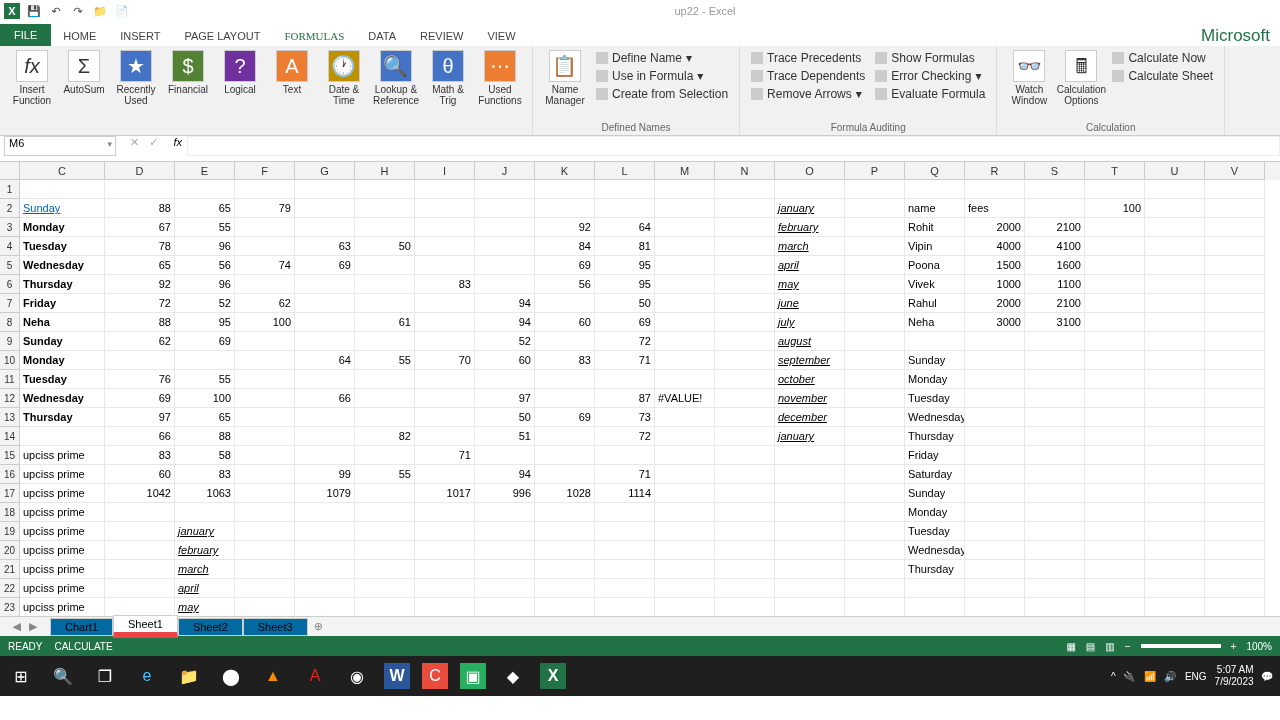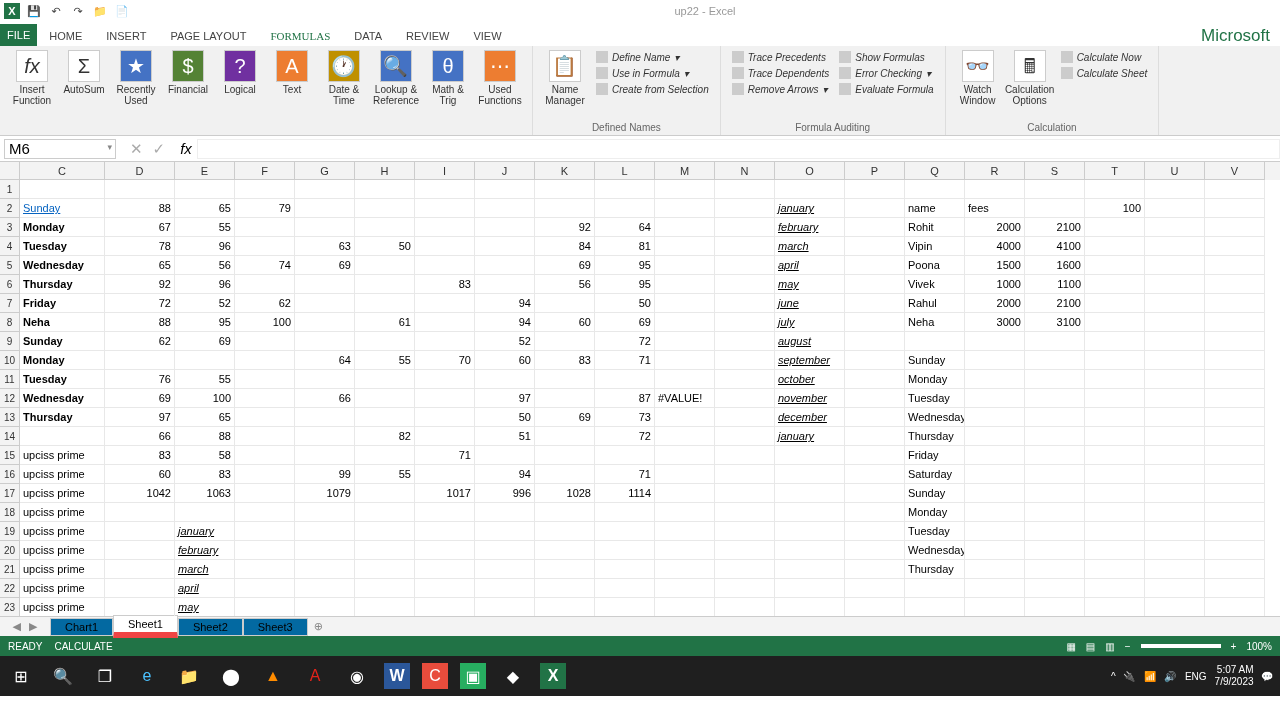--- a/index.html
+++ b/index.html
@@ -7,37 +7,37 @@
 
 
 .titlebar { height: 22px; background: #fff; display: flex; align-items: center; font-size: 11px; color: #444; }
 .titlebar-left { display: flex; gap: 6px; padding-left: 4px; }
 .titlebar-icon { width: 16px; height: 16px; display: flex; align-items: center; justify-content: center; font-size: 11px; }
 .titlebar-title { flex: 1; text-align: center; color: #999; }
 
 
 .ribbon-tabs { height: 24px; display: flex; align-items: flex-end; font-size: 11px; background: #fff; }
 .ribbon-tab { padding: 4px 12px; color: #444; cursor: pointer; }
-.ribbon-tab.file { background: #217346; color: #fff; padding: 5px 7px; }
+.ribbon-tab.file { background: #217346; color: #fff; padding: 5px 14px; }
 .ribbon-tab.active { color: #217346; font-family: Liberation Serif, serif; }
 .ribbon-right { margin-left: auto; padding-right: 10px; color: #217346; font-size: 17px; }
 
 
 .ribbon { height: 90px; background: #f1f1f1; border-bottom: 1px solid #ccc; display: flex; }
 .ribbon-group { border-right: 1px solid #ddd; padding: 4px 8px 2px; display: flex; flex-direction: column; }
 .ribbon-group-content { display: flex; gap: 4px; flex: 1; align-items: flex-start; }
 .ribbon-group-label { font-size: 10px; color: #666; text-align: center; padding-top: 2px; }
 .ribbon-btn-lg { display: flex; flex-direction: column; align-items: center; width: 48px; font-size: 10px; text-align: center; line-height: 11px; color: #333; }
 .ribbon-btn-lg .ico { width: 32px; height: 32px; display: flex; align-items: center; justify-content: center; font-size: 20px; background: #fff; border: 1px solid #ccc; margin-bottom: 2px; }
-.ribbon-col { display: flex; flex-direction: column; gap: 2px; font-size: 10px; color: #333; font-style: italic; }
+.ribbon-col { display: flex; flex-direction: column; gap: 2px; font-size: 12px; color: #333; }
 .ribbon-item { display: flex; align-items: center; gap: 4px; padding: 1px 3px; white-space: nowrap; }
 .ribbon-item .sq { width: 12px; height: 12px; background: #ccc; display: inline-block; }
 
 
-.formula-bar { height: 26px; display: flex; align-items: center; border-bottom: 1px solid #ccc; font-size: 15px; background: #fff; }
+.formula-bar { height: 26px; display: flex; align-items: flex-start; border-bottom: 1px solid #ccc; font-size: 11px; background: #fff; }
 .name-box { width: 112px; border: 1px solid #ccc; height: 20px; margin: 0 4px; padding: 0 4px; position: relative; }
 .name-box::after { content: '▾'; position: absolute; right: 3px; top: 2px; color: #888; font-size: 9px; }
 .fx-controls { display: flex; gap: 10px; padding: 0 10px; color: #aaa; }
 .fx-label { font-style: italic; padding: 0 5px; }
 
 
 .grid-wrap { position: relative; height: 454px; overflow: hidden; }
 .col-headers { display: flex; height: 18px; background: #f3f3f3; font-size: 11px; }
 .rowhdr-spacer { width: 20px; border-right: 1px solid #ccc; border-bottom: 1px solid #ccc; }
 .colhdr { border-right: 1px solid #ccc; border-bottom: 1px solid #ccc; text-align: center; line-height: 18px; color: #333; }

